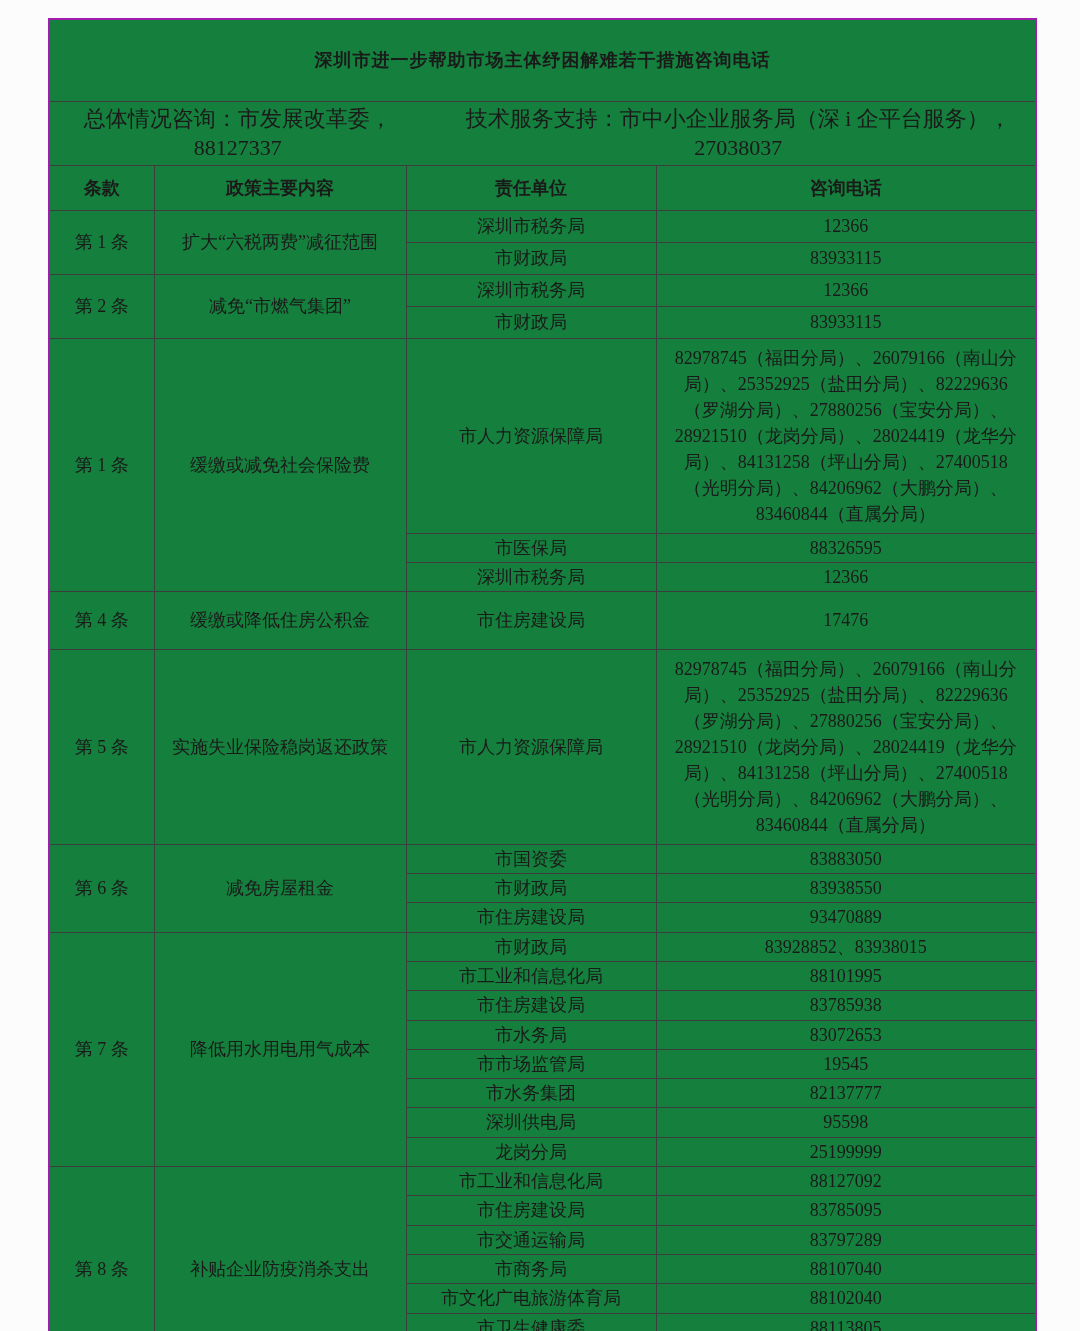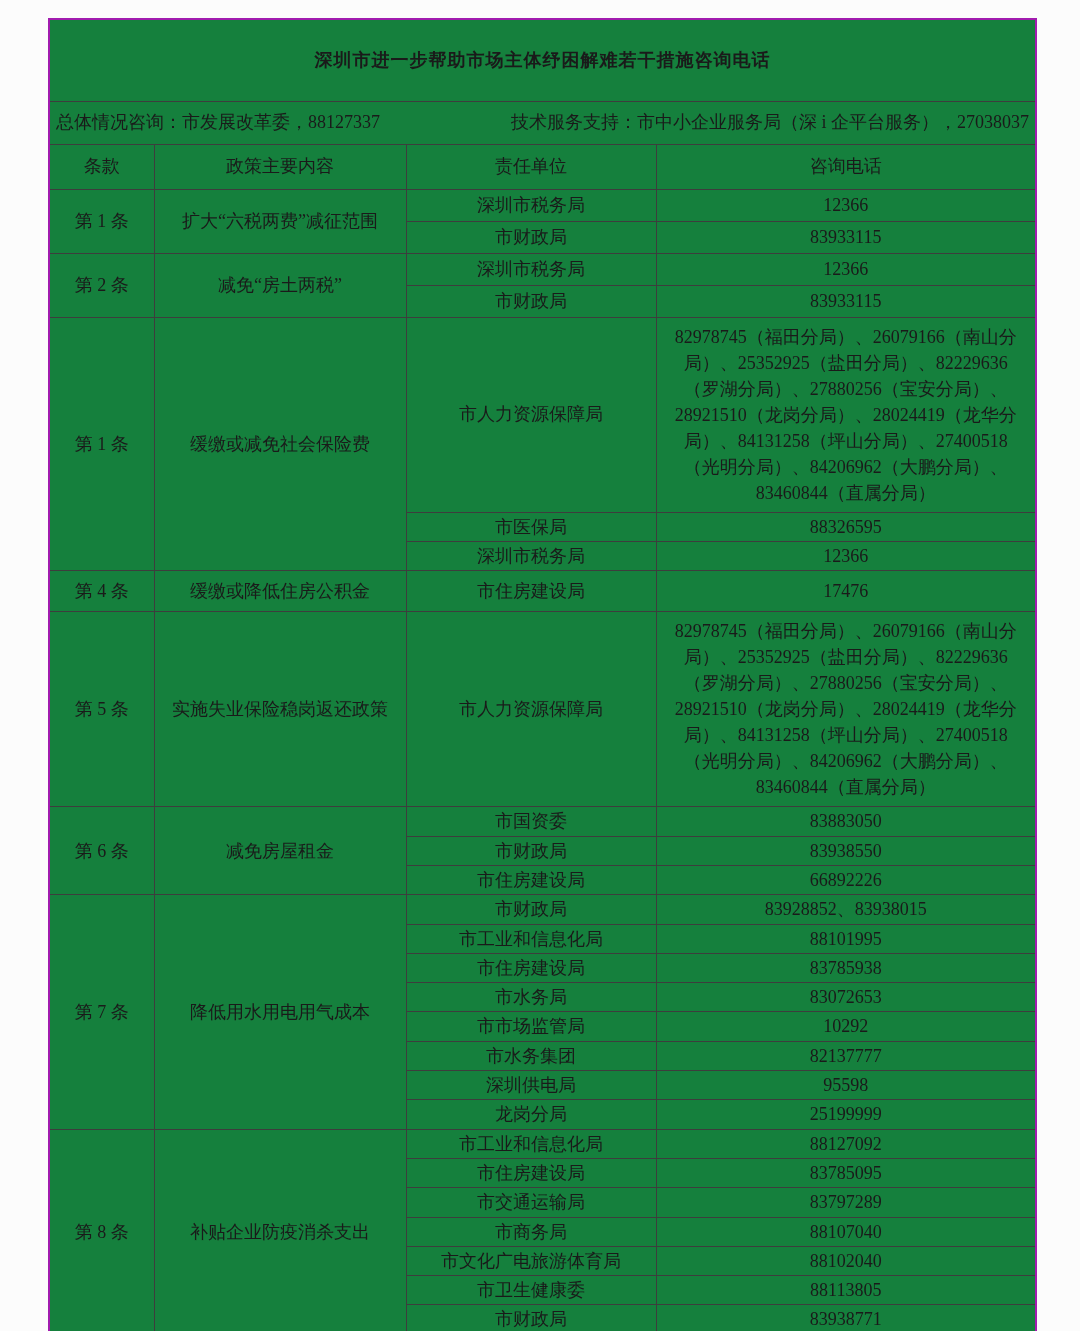--- a/index.html
+++ b/index.html
@@ -33,30 +33,30 @@
   }
   .title-cell {
     height: 82px;
     font-size: 23px;
     font-weight: bold;
     letter-spacing: 1px;
   }
   .sub-cell { height: 43px; padding: 0 13px; }
   .sub-wrap {
     display: flex;
-    justify-content: space-between;
+    justify-content: flex-start;
     align-items: center;
     width: 100%;
-    font-size: 18px;
+    font-size: 22px;
     gap: 28px;
   }
-  .head-cell { height: 45px; font-weight: normal; font-size: 19px; }
+  .head-cell { height: 45px; font-weight: bold; font-size: 19px; }
   tr.r  { height: 28px; }
   tr.r2 { height: 32px; }
-  td.policy { padding: 8px 16px; }
+  td.policy { padding: 16px 16px; }
   td.phone-multi { line-height: 26px; padding: 6px 10px; }
 </style>
 </head>
 <body>
 
 <div class="sheet">
   <table class="measures">
     <colgroup>
       <col style="width:105px">
       <col style="width:252px">
@@ -88,21 +88,21 @@
         <td>深圳市税务局</td>
         <td>12366</td>
       </tr>
       <tr class="r2">
         <td>市财政局</td>
         <td>83933115</td>
       </tr>
 
       <tr class="r2">
         <td rowspan="2">第 2 条</td>
-        <td rowspan="2" class="policy">减免“房土两税”</td>
+        <td rowspan="2" class="policy">减免“市燃气集团”</td>
         <td>深圳市税务局</td>
         <td>12366</td>
       </tr>
       <tr class="r2">
         <td>市财政局</td>
         <td>83933115</td>
       </tr>
 
       <tr>
         <td rowspan="3">第 1 条</td>
@@ -138,21 +138,21 @@
         <td rowspan="3" class="policy">减免房屋租金</td>
         <td>市国资委</td>
         <td>83883050</td>
       </tr>
       <tr class="r">
         <td>市财政局</td>
         <td>83938550</td>
       </tr>
       <tr class="r">
         <td>市住房建设局</td>
-        <td>66892226</td>
+        <td>93470889</td>
       </tr>
 
       <tr class="r">
         <td rowspan="8">第 7 条</td>
         <td rowspan="8" class="policy">降低用水用电用气成本</td>
         <td>市财政局</td>
         <td>83928852、83938015</td>
       </tr>
       <tr class="r">
         <td>市工业和信息化局</td>
@@ -161,21 +161,21 @@
       <tr class="r">
         <td>市住房建设局</td>
         <td>83785938</td>
       </tr>
       <tr class="r">
         <td>市水务局</td>
         <td>83072653</td>
       </tr>
       <tr class="r">
         <td>市市场监管局</td>
-        <td>10292</td>
+        <td>19545</td>
       </tr>
       <tr class="r">
         <td>市水务集团</td>
         <td>82137777</td>
       </tr>
       <tr class="r">
         <td>深圳供电局</td>
         <td>95598</td>
       </tr>
       <tr class="r">

